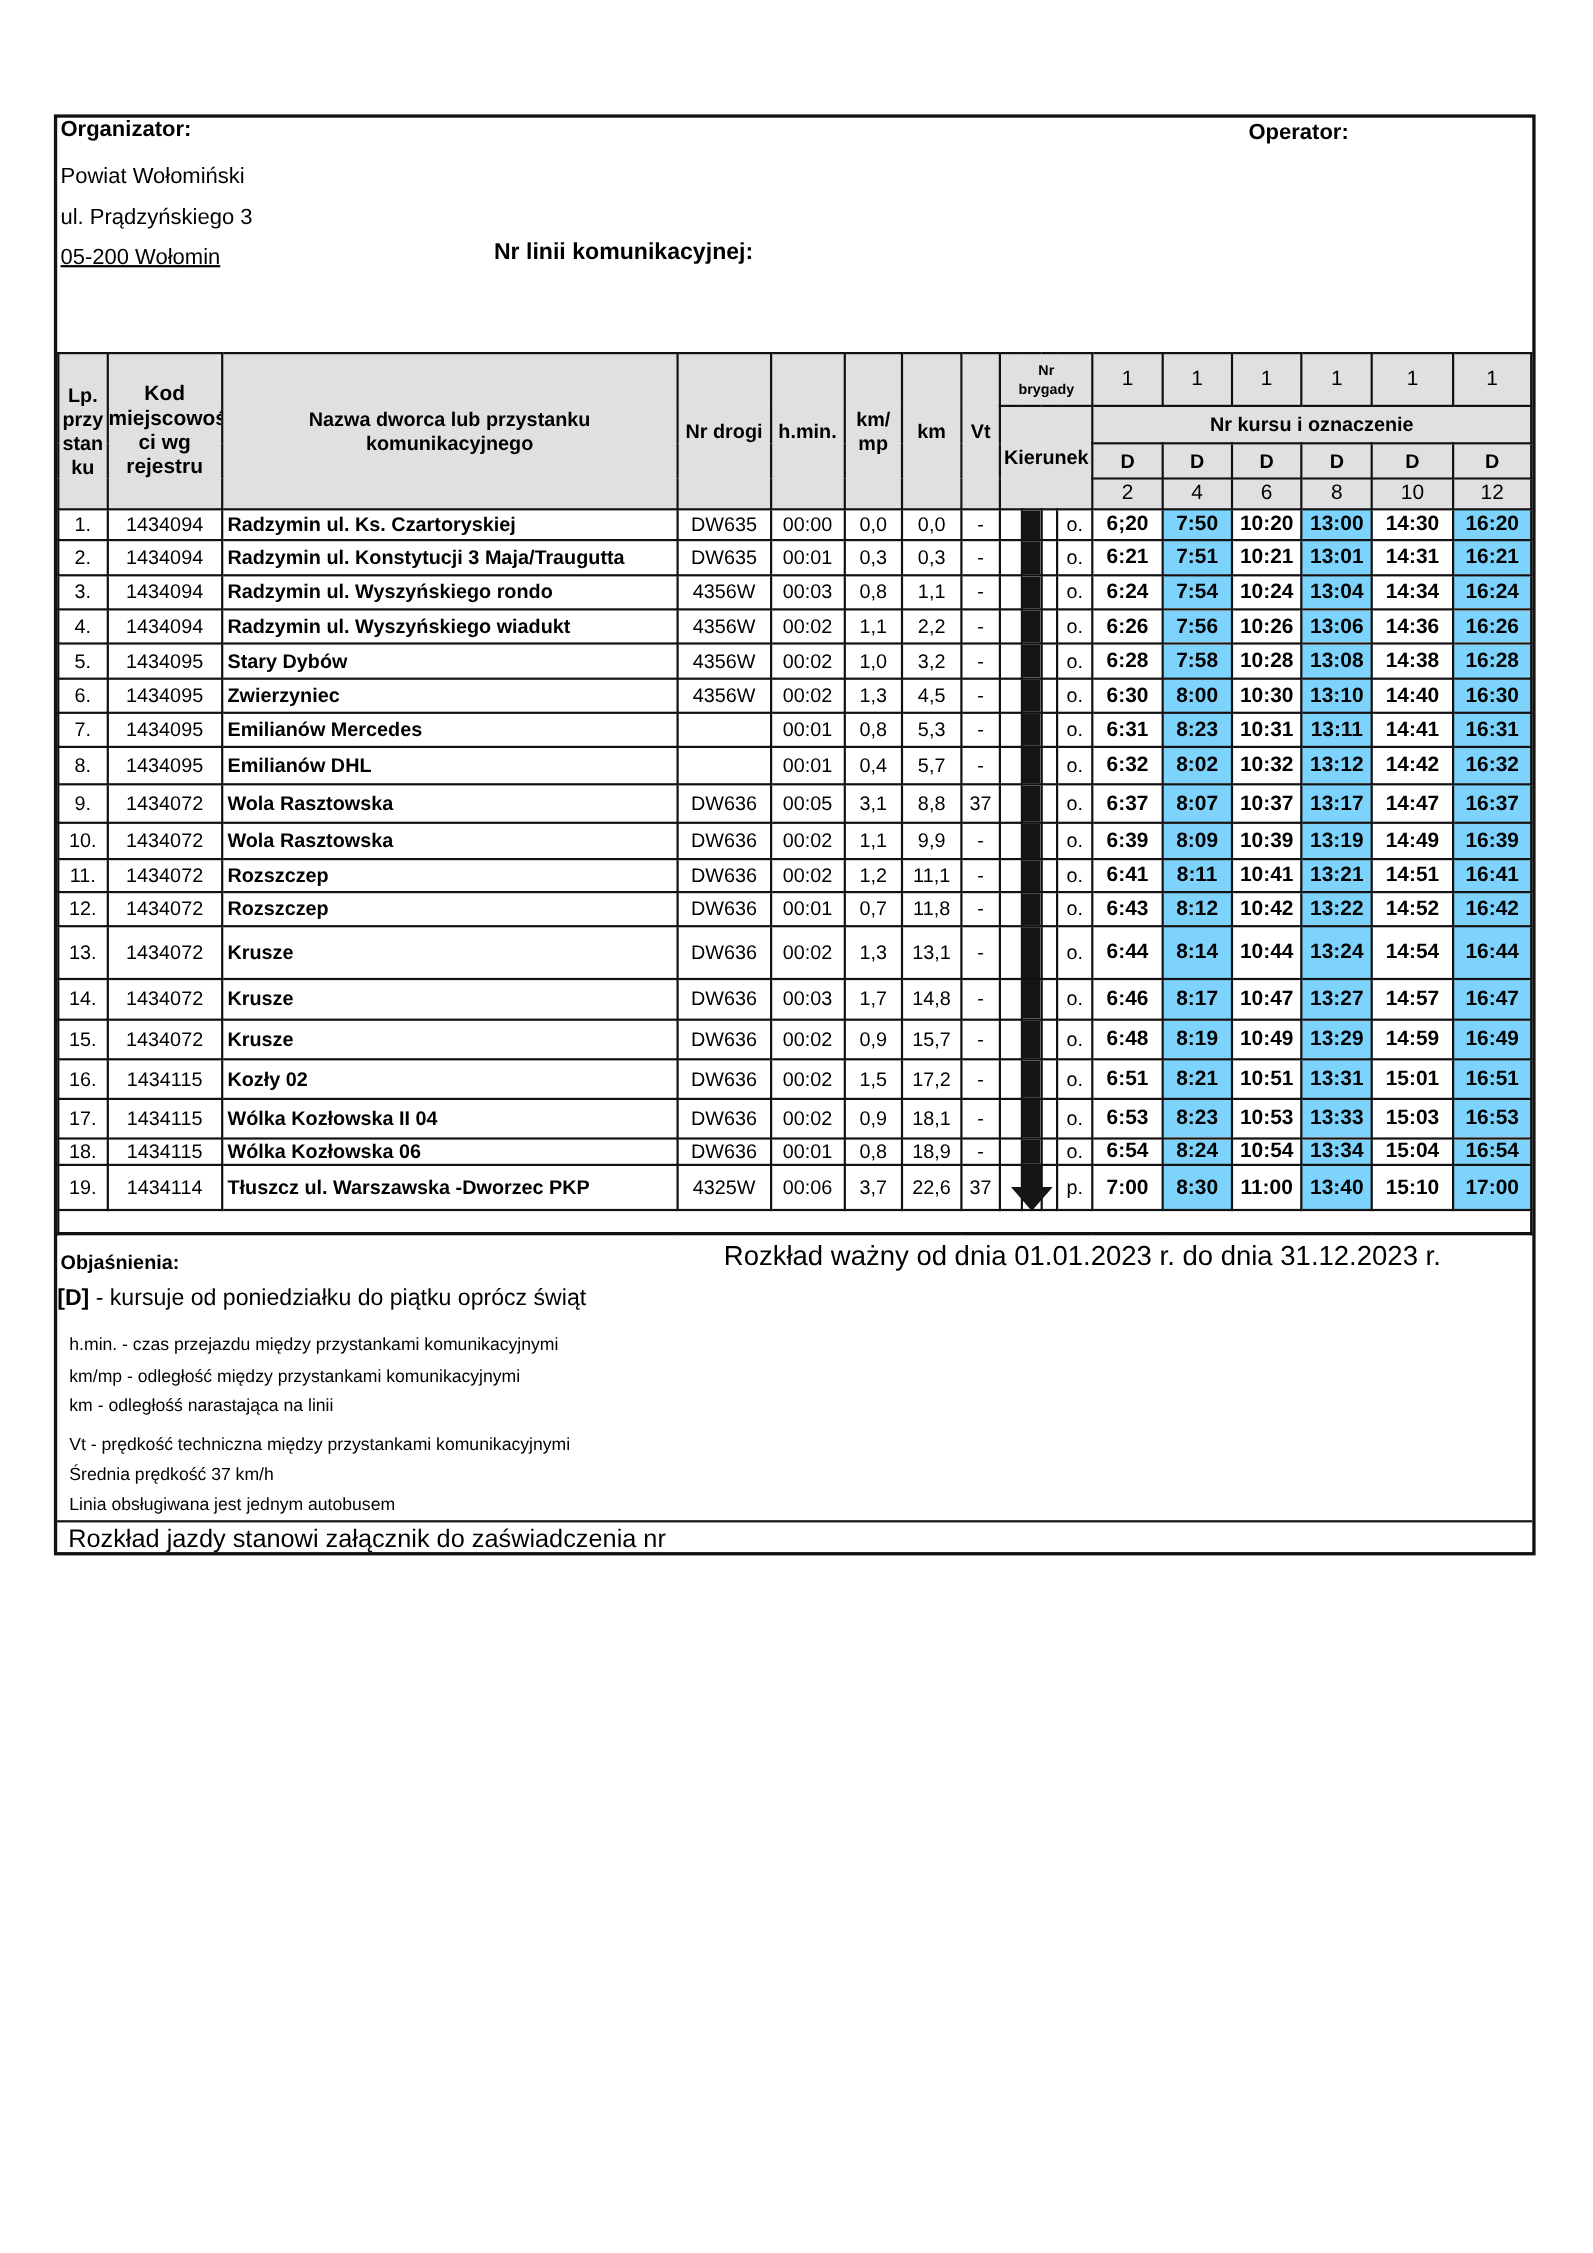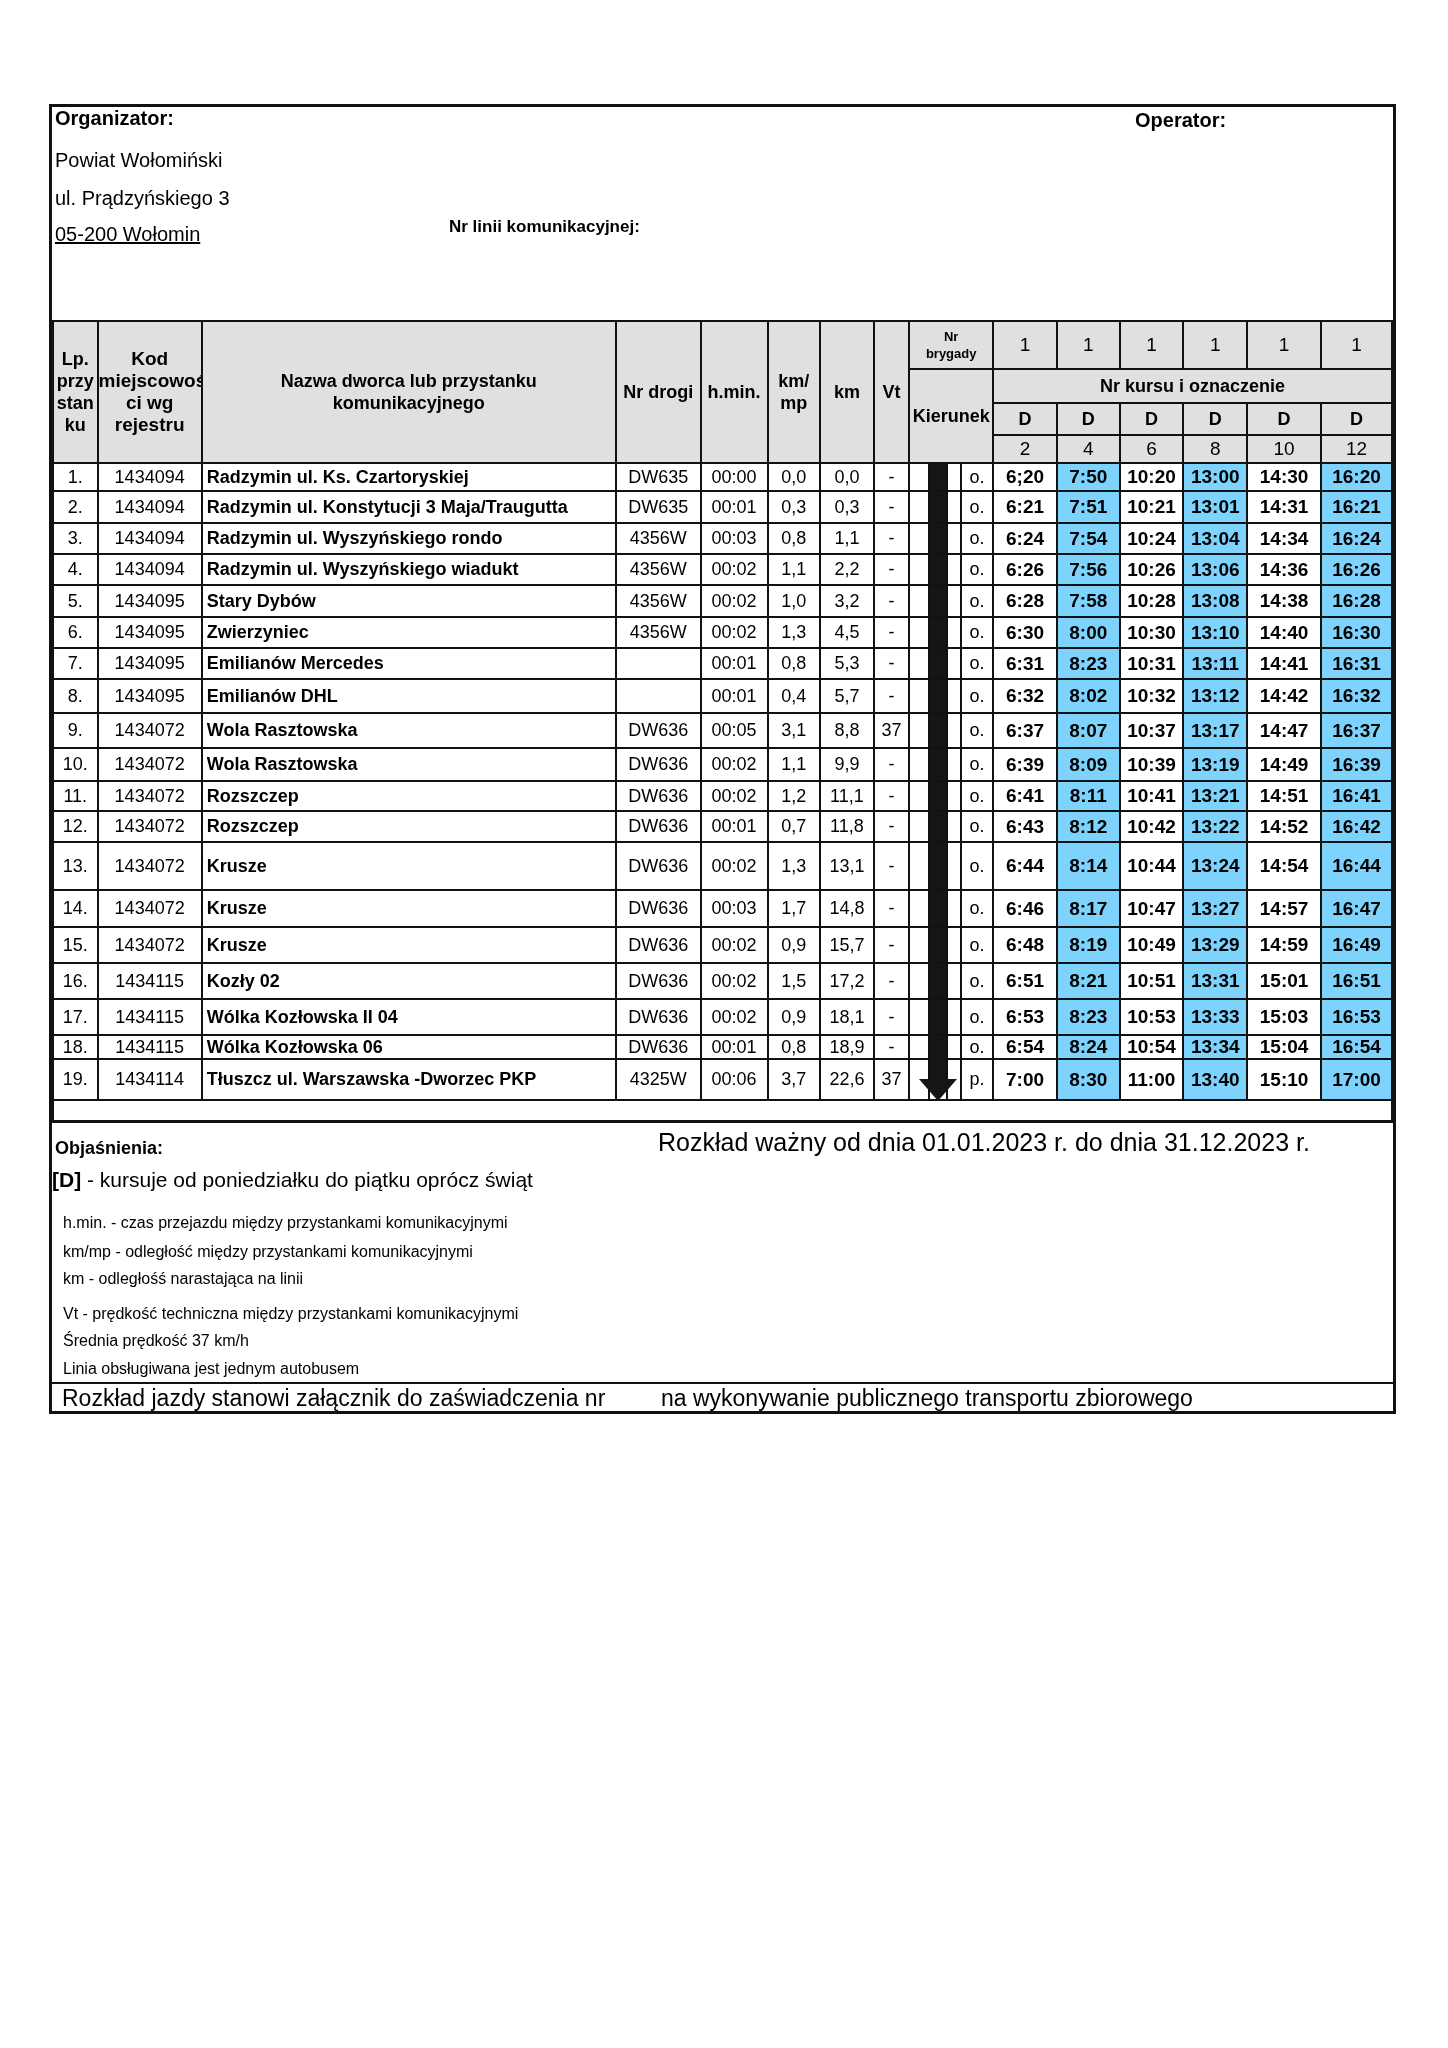--- a/index.html
+++ b/index.html
@@ -2,21 +2,21 @@
 <html><head>
 <meta charset="utf-8">
 <style>
   html, body { margin:0; padding:0; background:#ffffff; }
   body { width:1448px; height:2048px; position:relative; font-family:"Liberation Sans", sans-serif; color:#000; }
   .page { position:absolute; left:49px; top:104px; width:1347px; height:1310px; border:3px solid #111; box-sizing:border-box; }
   .abs { position:absolute; white-space:nowrap; }
   .hdr-label { font-weight:bold; font-size:20px; }
   .hdr-text { font-size:20px; }
   .title { font-weight:bold; font-size:33px; letter-spacing:-0.3px; }
-  .subtitle { font-weight:bold; font-size:17px; }
+  .subtitle { font-weight:bold; font-size:21px; }
 
   table.tt { position:absolute; left:0; top:213px; border-collapse:collapse; table-layout:fixed; width:1341px; }
   table.tt td, table.tt th { border:2px solid #111; padding:0; text-align:center; vertical-align:middle; overflow:hidden; white-space:nowrap; }
   table.tt th { background:#e0e0e0; font-weight:bold; font-size:18px; line-height:22px; }
   table.tt th.small { font-size:13px; line-height:17px; }
   table.tt th.norm { font-weight:normal; font-size:19px; }
   table.tt td { font-size:18px; }
   td.name { text-align:left !important; padding-left:4px !important; font-weight:bold; }
   td.time { font-weight:bold; font-size:19px !important; }
   td.shade { background:#7dd3fc; }
@@ -534,15 +534,14 @@
     <div class="abs n-small" style="left:11px; top:92px;">h.min. - czas przejazdu między przystankami komunikacyjnymi</div>
     <div class="abs n-small" style="left:11px; top:121px;">km/mp - odległość między przystankami komunikacyjnymi</div>
     <div class="abs n-small" style="left:11px; top:148px;">km - odległośś narastająca na linii</div>
     <div class="abs n-small" style="left:11px; top:183px;">Vt - prędkość techniczna między przystankami komunikacyjnymi</div>
     <div class="abs n-small" style="left:11px; top:210px;">Średnia prędkość 37 km/h</div>
     <div class="abs n-small" style="left:11px; top:238px;">Linia obsługiwana jest jednym autobusem</div>
   </div>
 
   <div class="bottom-line">
     <div class="abs" style="left:10px; top:1px; font-size:23px;">Rozkład jazdy stanowi załącznik do zaświadczenia nr</div>
-    <div class="abs" style="left:609px; top:1px; font-size:23px;">na wykonywanie publicznego transportu zbiorowego</div>
   </div>
 </div>
 
 </body></html>

